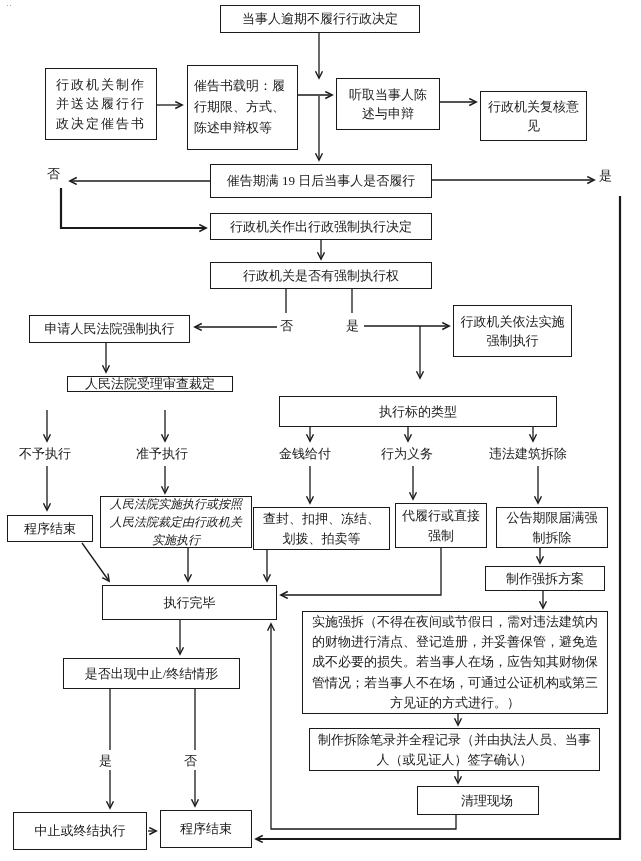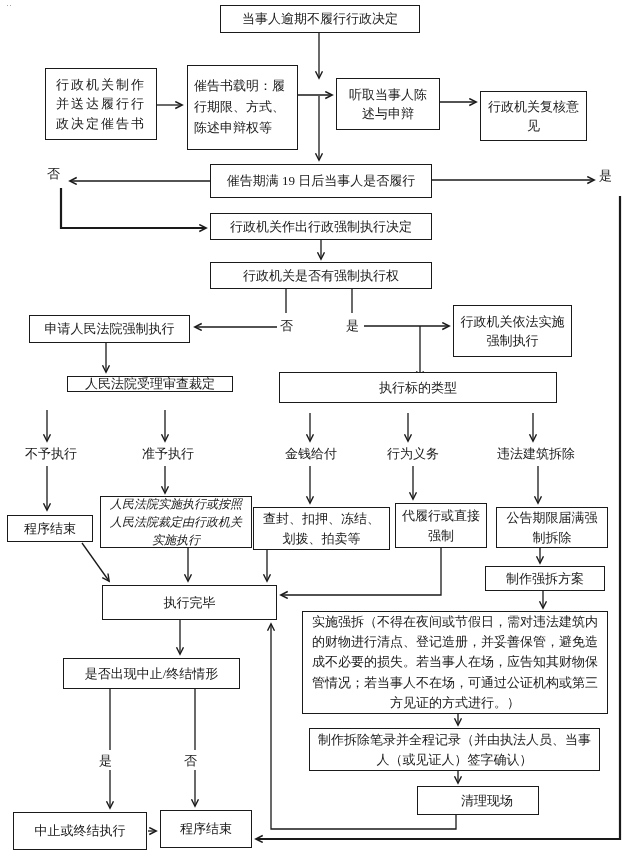--- a/index.html
+++ b/index.html
@@ -26,21 +26,21 @@
   }
   .node.align-left{justify-content:flex-start;text-align:left;align-items:center;}
   .node.small{font-size:12px;}
   .node.spread{letter-spacing:2px;}
   .edge-label,.branch-label{
     position:absolute;
     font-size:13px;line-height:1.2;
     background:transparent;
     white-space:nowrap;
   }
-  .branch-label{text-align:right;}
+  .branch-label{text-align:left;}
   .artifact{position:absolute;left:6px;top:0;font-size:9px;color:#777;}
 </style>
 </head>
 <body>
 
 <div id="canvas">
 
   <div class="artifact">··</div>
 
   <svg id="connectors" viewBox="0 0 641 861" xmlns="http://www.w3.org/2000/svg">
@@ -138,21 +138,21 @@
     </div>
 
   <div class="node" style="left:453px;top:305px;width:119px;height:52px;">
     <span>行政机关依法实施强制执行</span>
     </div>
 
   <div class="node" style="left:28px;top:376px;width:166px;height:16px;margin-left:39px;">
     <span>人民法院受理审查裁定</span>
     </div>
 
-  <div class="node" style="left:279px;top:372px;width:278px;height:31px;">
+  <div class="node" style="left:279px;top:396px;width:278px;height:31px;">
     <span>执行标的类型</span>
     </div>
 
   <div class="node" style="left:7px;top:515px;width:86px;height:27px;">
     <span>程序结束</span>
     </div>
 
   <div class="node small" style="left:100px;top:496px;width:152px;height:52px;font-style:italic;">
     <span>人民法院实施执行或按照人民法院裁定由行政机关实施执行</span>
     </div>

